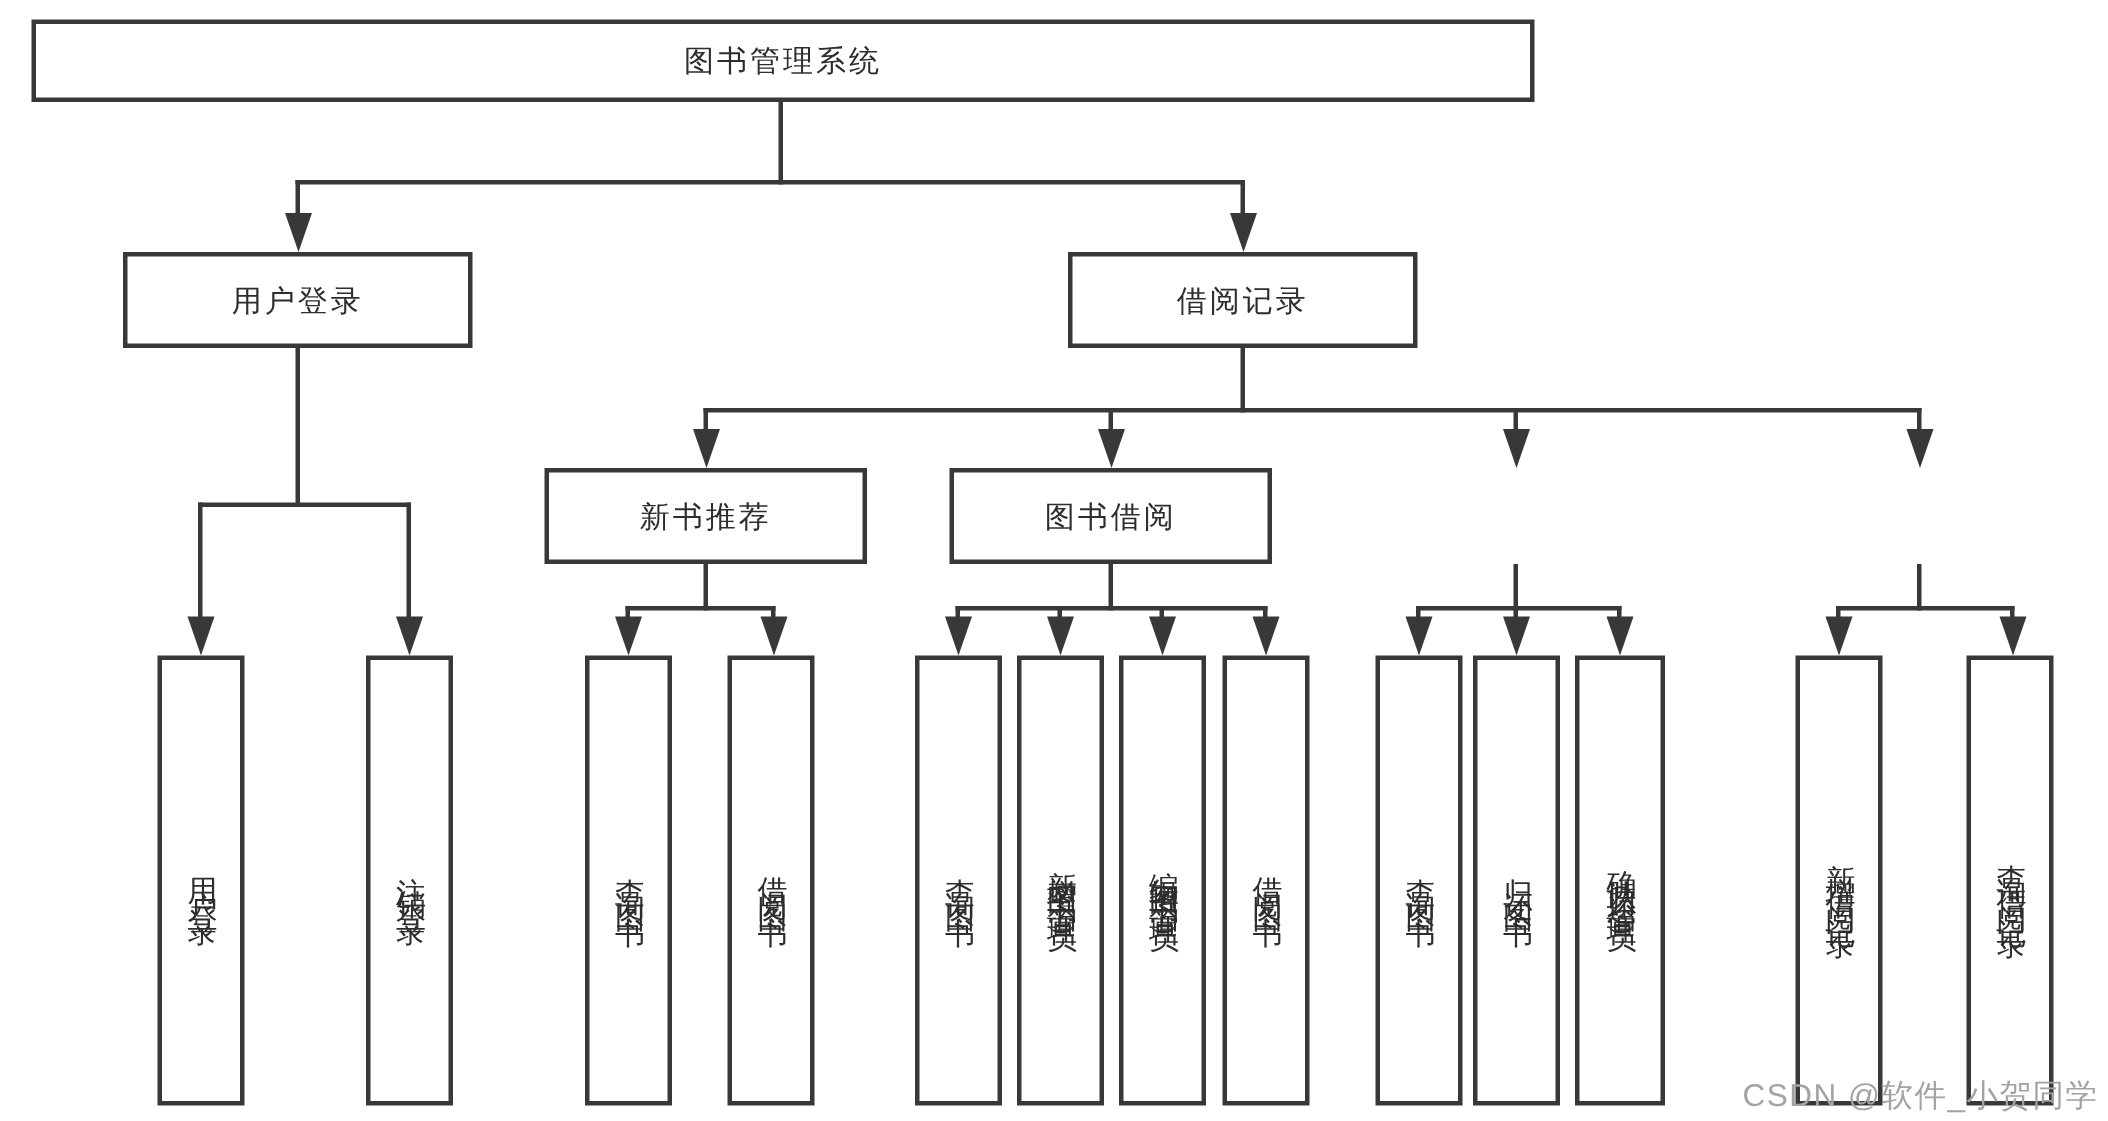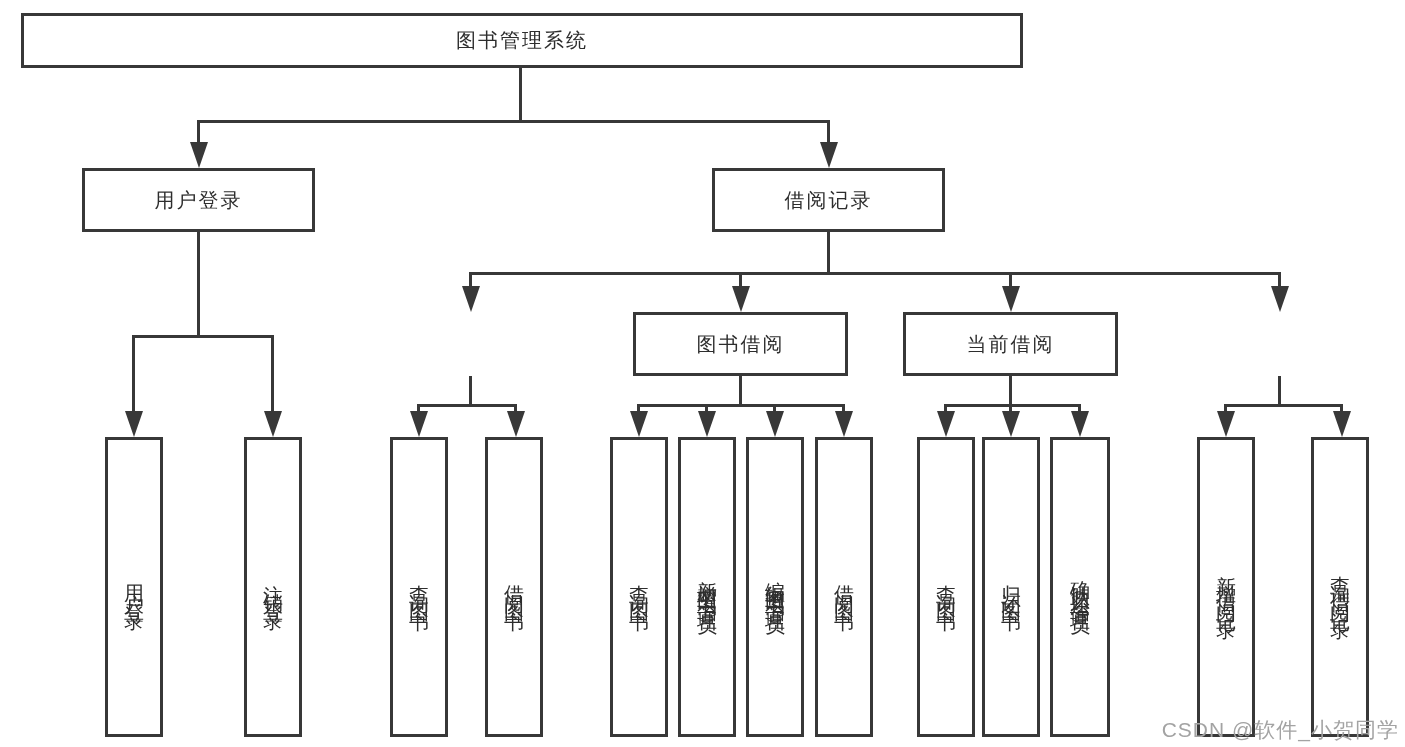--- a/index.html
+++ b/index.html
@@ -39,28 +39,28 @@
   </div>
 
   <div class="box hbox" style="left:82px;top:168px;width:233px;height:64px;">
     <span>用户登录</span>
   </div>
 
   <div class="box hbox" style="left:712px;top:168px;width:233px;height:64px;">
     <span>借阅记录</span>
   </div>
 
+  <div class="box hbox" style="left:363px;top:312px;width:215px;height:64px;">
+    <span>新书推荐</span>
+  </div>
 
   <div class="box hbox" style="left:633px;top:312px;width:215px;height:64px;align-items:center;">
     <span>图书借阅</span>
   </div>
 
-  <div class="box hbox" style="left:903px;top:312px;width:215px;height:64px;">
-    <span>当前借阅</span>
-  </div>
 
 
   <div class="box vbox" style="left:105px;top:437px;width:58px;height:300px;">
     <span>用户登录</span>
   </div>
 
   <div class="box vbox" style="left:244px;top:437px;width:58px;height:300px;">
     <span>注销登录</span>
   </div>
 

